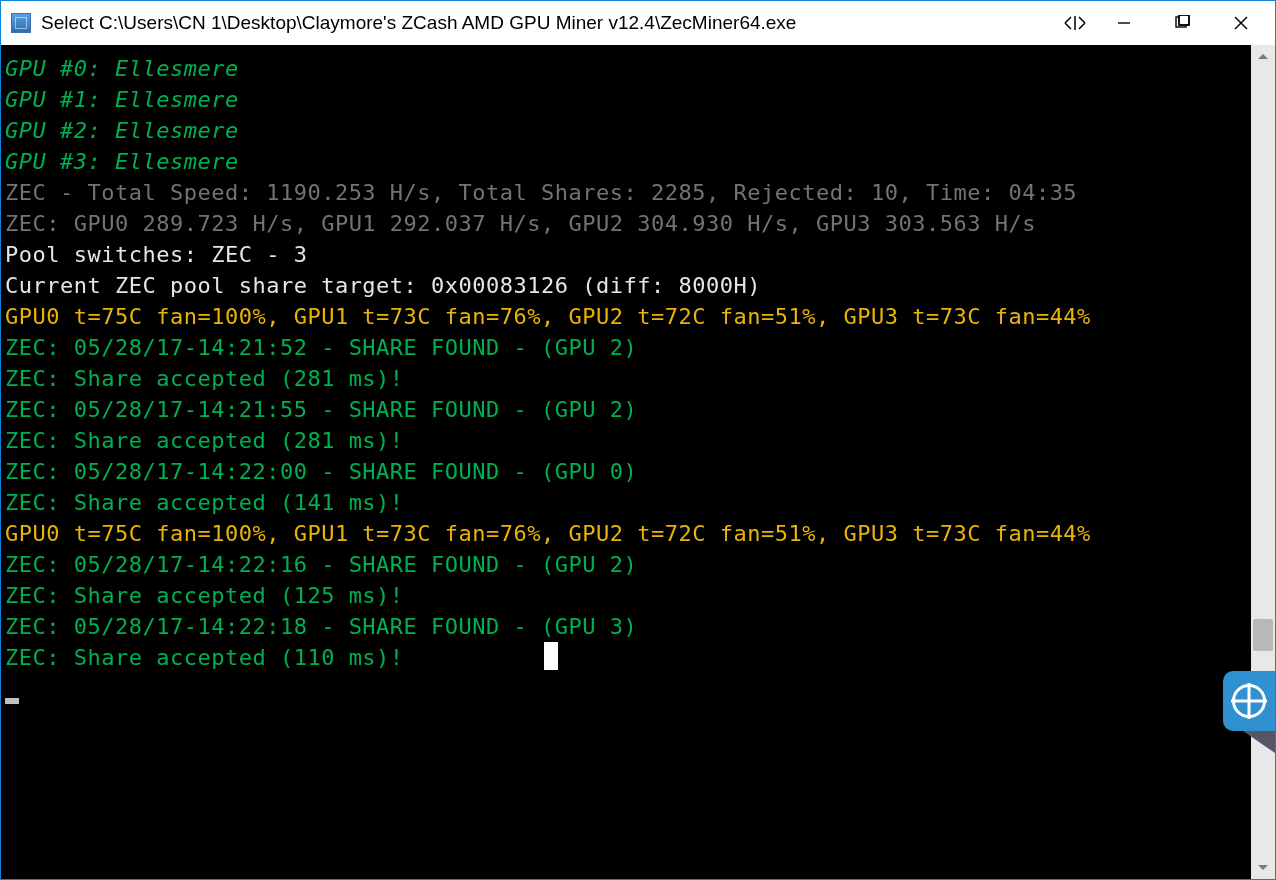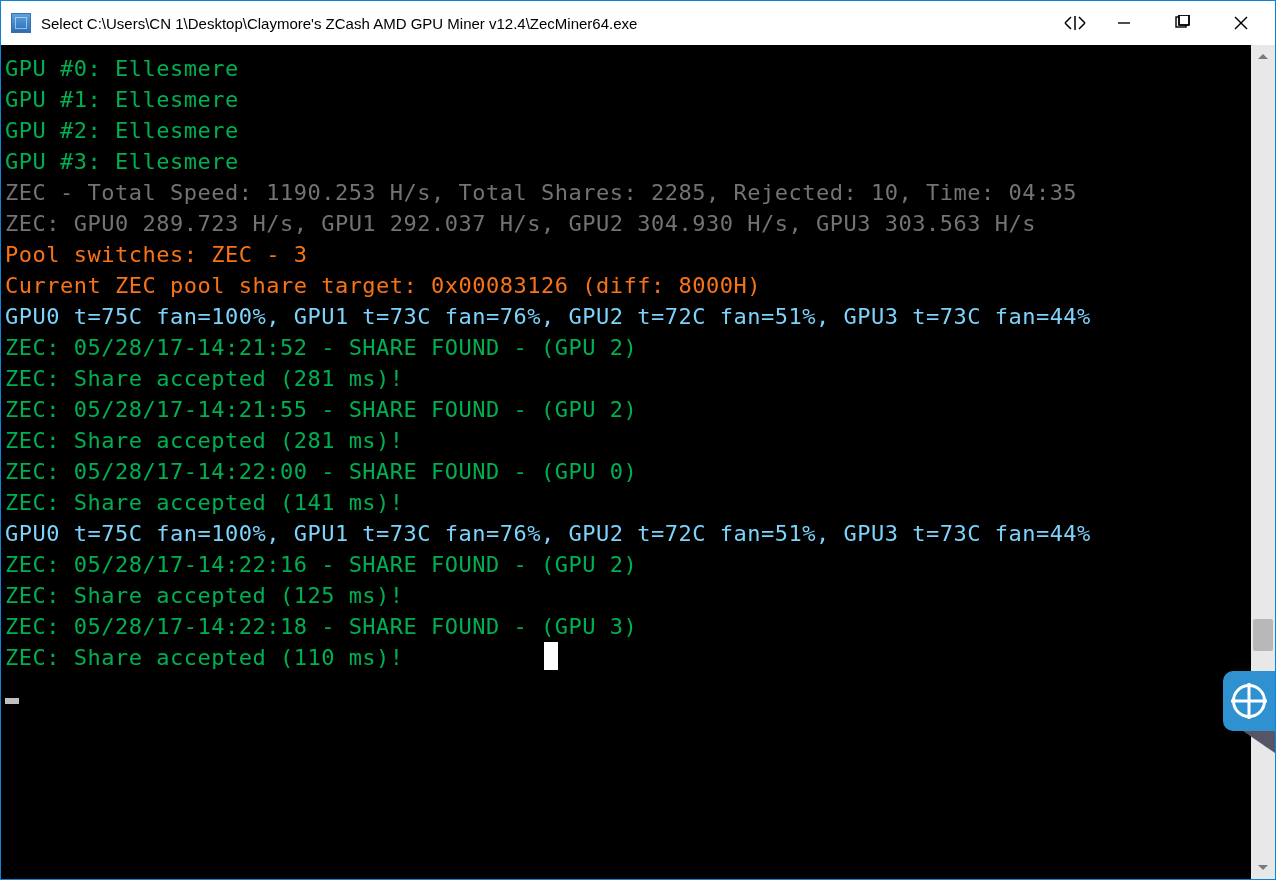--- a/index.html
+++ b/index.html
@@ -18,21 +18,21 @@
     display: flex;
     flex-direction: column;
     position: relative;
   }
   .titlebar {
     height: 44px;
     background: #fff;
     display: flex;
     align-items: center;
     padding: 0 4px 0 10px;
-    font-size: 15px;
+    font-size: 19px;
     color: #000;
   }
   .titlebar .app-icon {
     width: 20px;
     height: 20px;
     margin-right: 10px;
     border: 1px solid #3a6fb0;
     background: linear-gradient(#5aa3e0,#2d6db3);
     position: relative;
   }
@@ -74,25 +74,25 @@
     font-family: Consolas, "Lucida Console", monospace;
     font-size: 22px;
     line-height: 31px;
     letter-spacing: 0.5px;
     padding: 8px 0 0 4px;
     white-space: pre-wrap;
     word-break: break-all;
     position: relative;
   }
   .console .line { display: block; }
-  .c-green   { color: #00b050; }
+  .c-green   { color: #00b050; font-style: italic; }
   .c-green2  { color: #00b050; text-align: center; }
   .c-cyan    { color: #737373; }
-  .c-white   { color: #f97316; }
-  .c-olive   { color: #7dd3fc; }
+  .c-white   { color: #e5e5e5; }
+  .c-olive   { color: #eab308; }
   .cursor {
     display: inline-block;
     width: 14px;
     height: 28px;
     background: #ffffff;
     vertical-align: text-bottom;
     margin-left: 0;
   }
   .cursor-small {
     display: inline-block;

